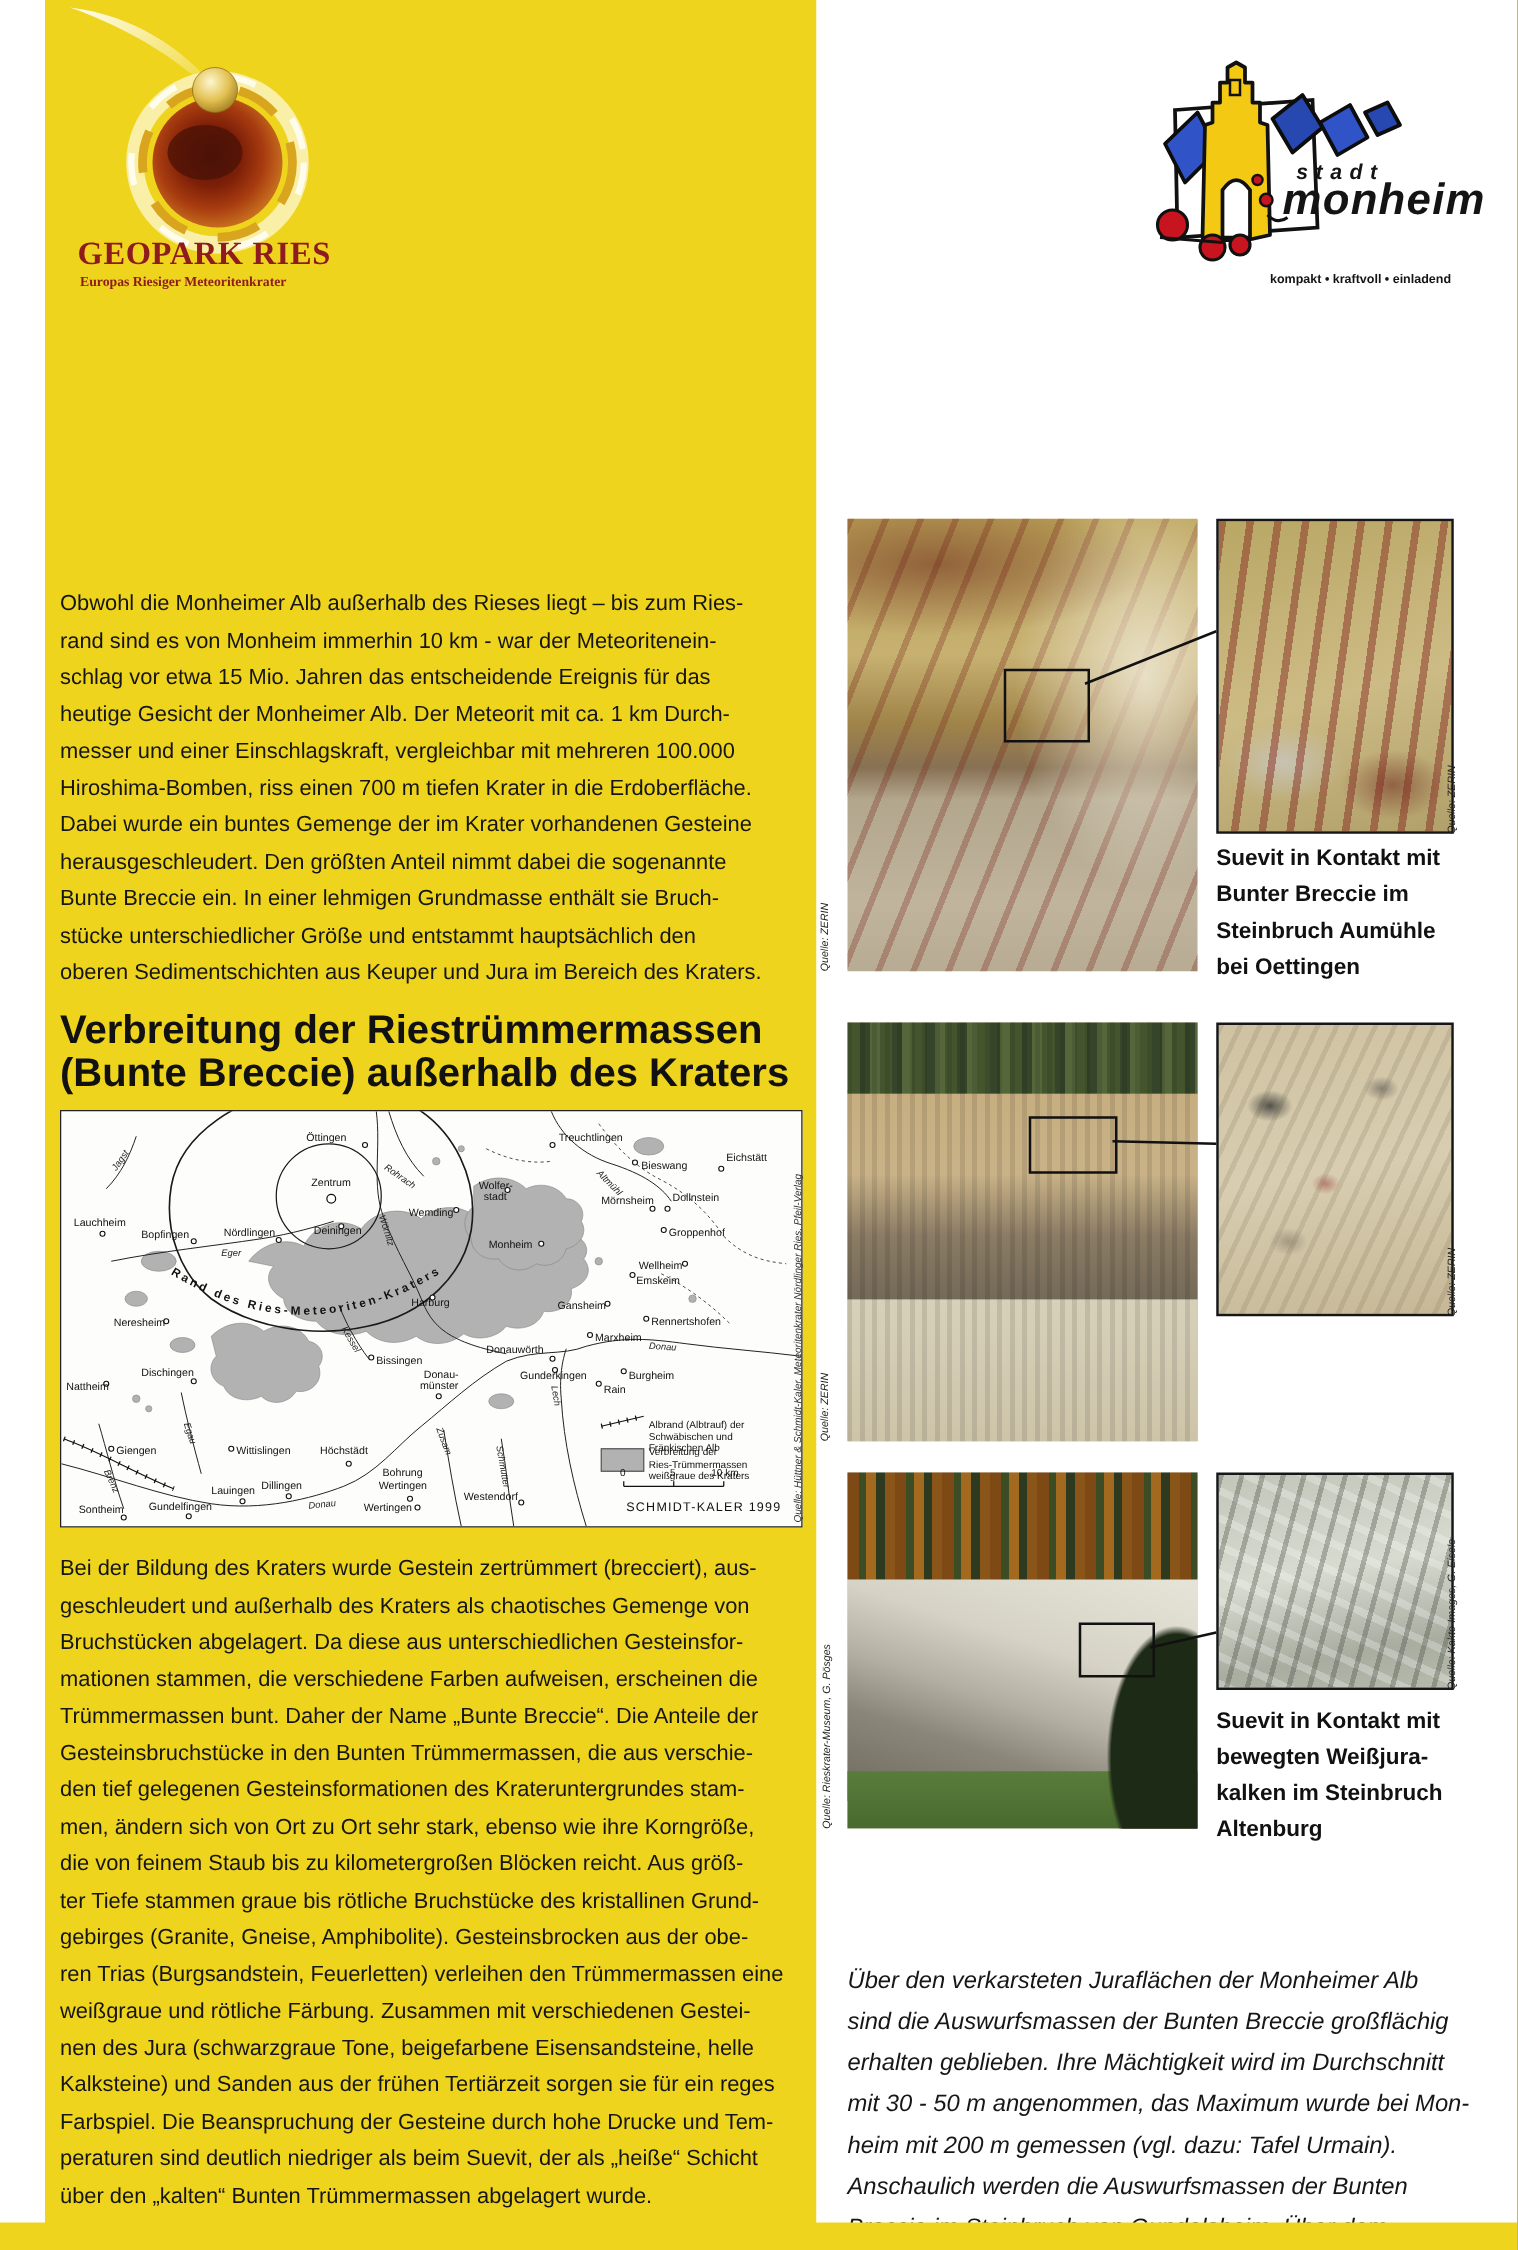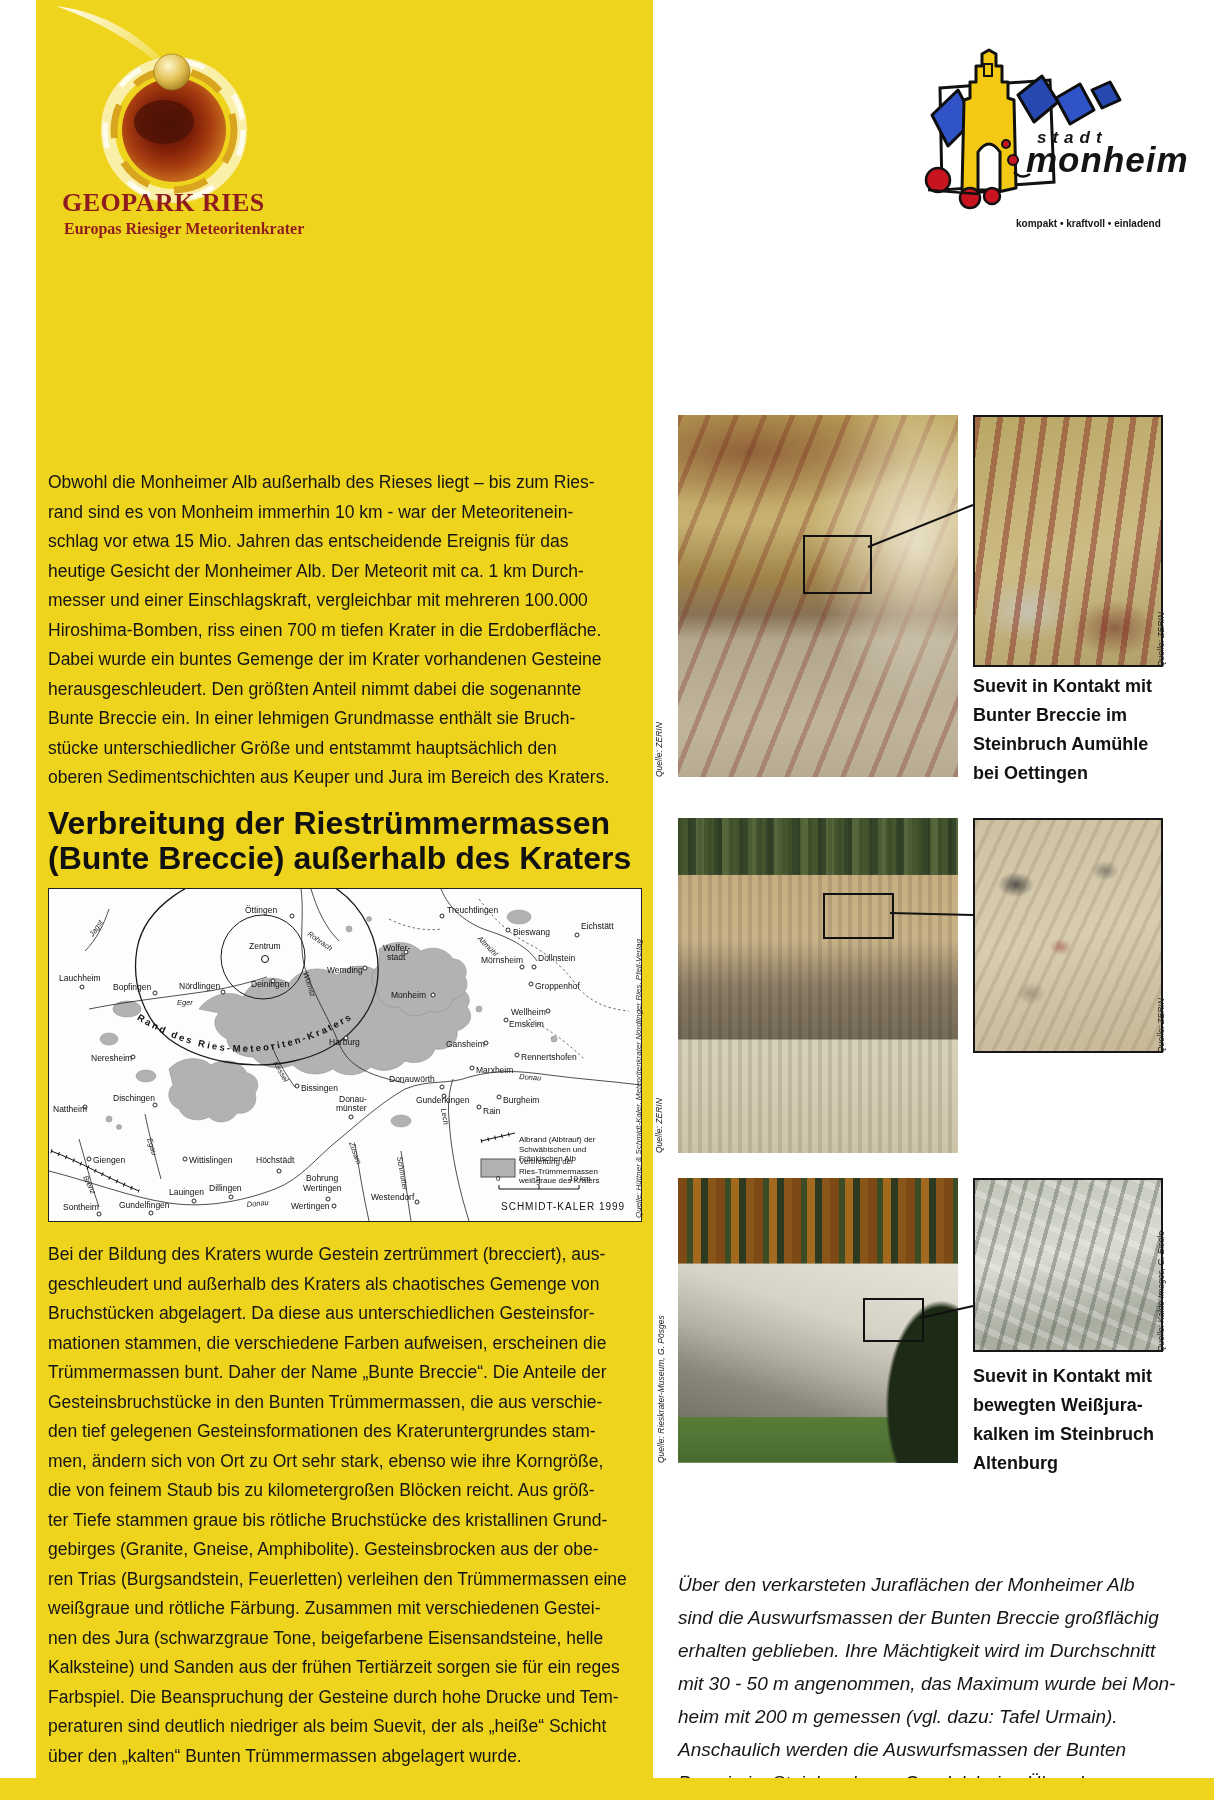--- a/index.html
+++ b/index.html
@@ -6,21 +6,21 @@
   .page{position:relative;width:1214px;height:1800px;background:#ffffff;overflow:hidden;
         font-family:"Liberation Sans",sans-serif;color:#1a1a1a;}
   .yellow-col{position:absolute;left:36px;top:0;width:617px;height:1800px;background:#efd41e;}
   .footer-bar{position:absolute;left:0;bottom:0;width:1214px;height:22px;background:#efd41e;}
 
   
   .geopark-logo{position:absolute;left:52px;top:2px;width:210px;height:235px;}
   .geopark-title{position:absolute;left:62px;top:188px;width:260px;
         font-family:"Liberation Serif",serif;font-weight:bold;font-size:26px;color:#8e1c1f;letter-spacing:.5px;}
   .geopark-tagline{position:absolute;left:64px;top:220px;width:260px;
-        font-family:"Liberation Serif",serif;font-weight:bold;font-size:16px;color:#8e1c1f;}
+        font-family:"Liberation Serif",serif;font-weight:bold;font-size:11px;color:#8e1c1f;}
   .monheim-logo{position:absolute;left:918px;top:40px;width:252px;height:170px;}
   .mon-stadt{position:absolute;left:1037px;top:128px;font-size:17px;font-weight:bold;font-style:italic;
         letter-spacing:6px;color:#141414;}
   .mon-name{position:absolute;left:1026px;top:140px;font-size:35px;font-weight:bold;font-style:italic;
         letter-spacing:1px;color:#141414;}
   .mon-tagline{position:absolute;left:1016px;top:182px;font-size:10px;font-weight:bold;color:#141414;margin-top:36px;}
 
   
   .main-title{position:absolute;left:48px;top:302px;font-size:42px;line-height:52px;font-weight:bold;
         color:#c22553;white-space:pre;}

